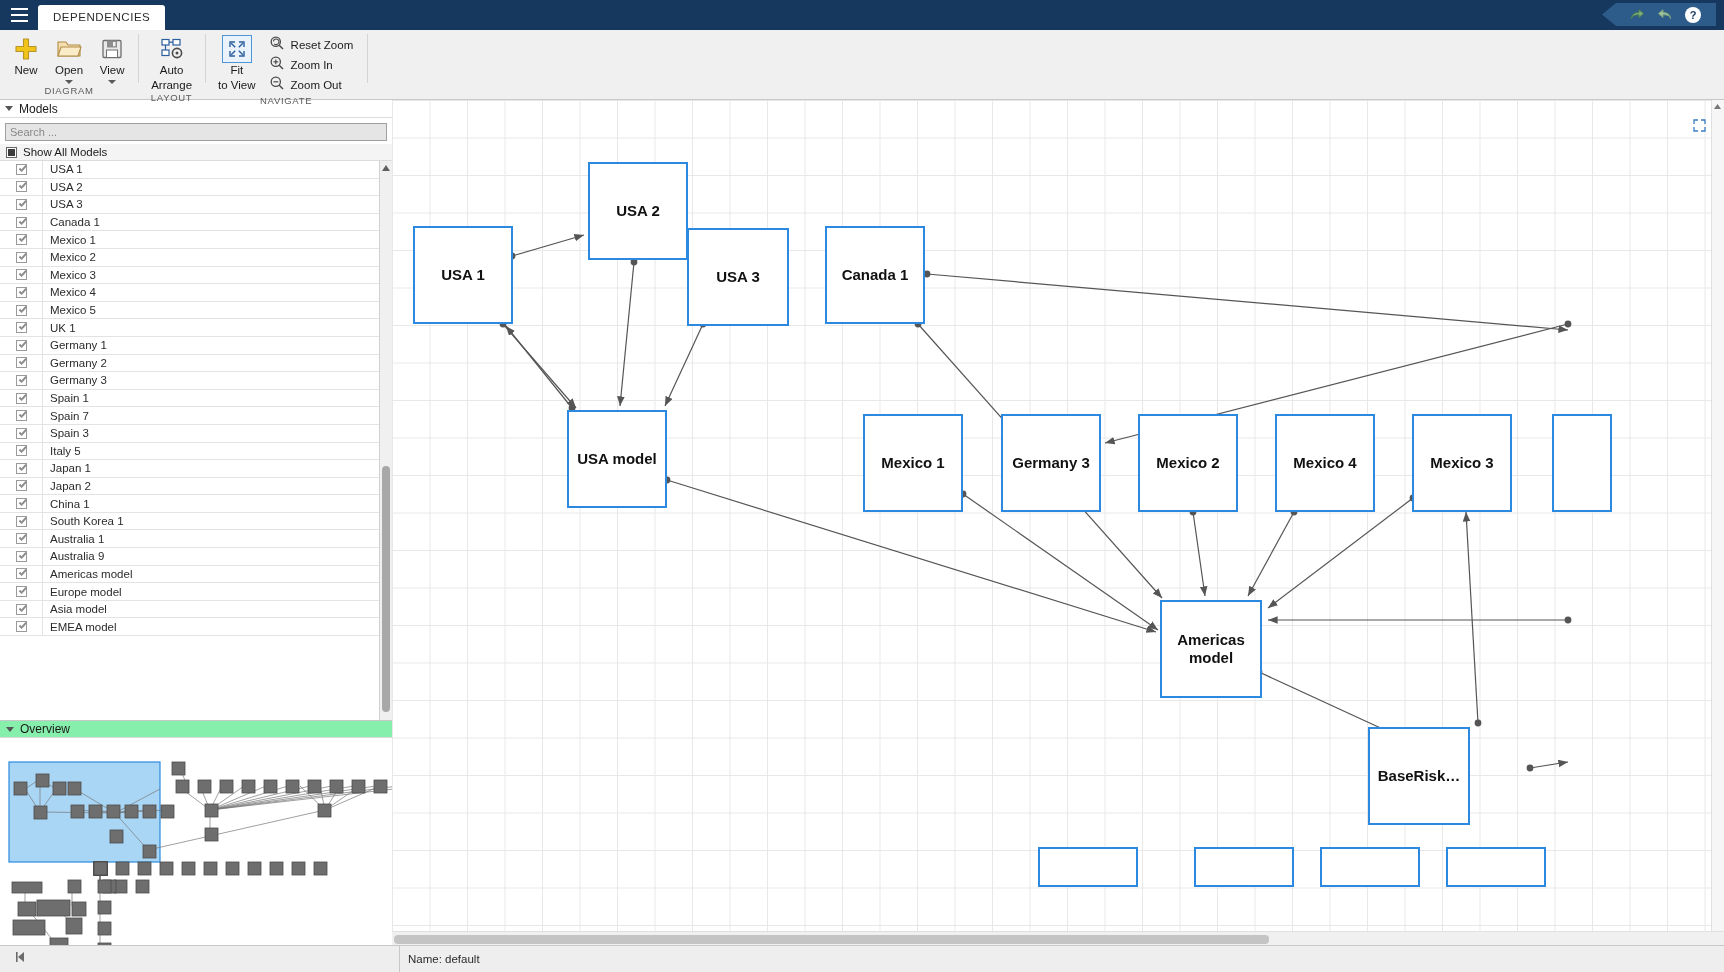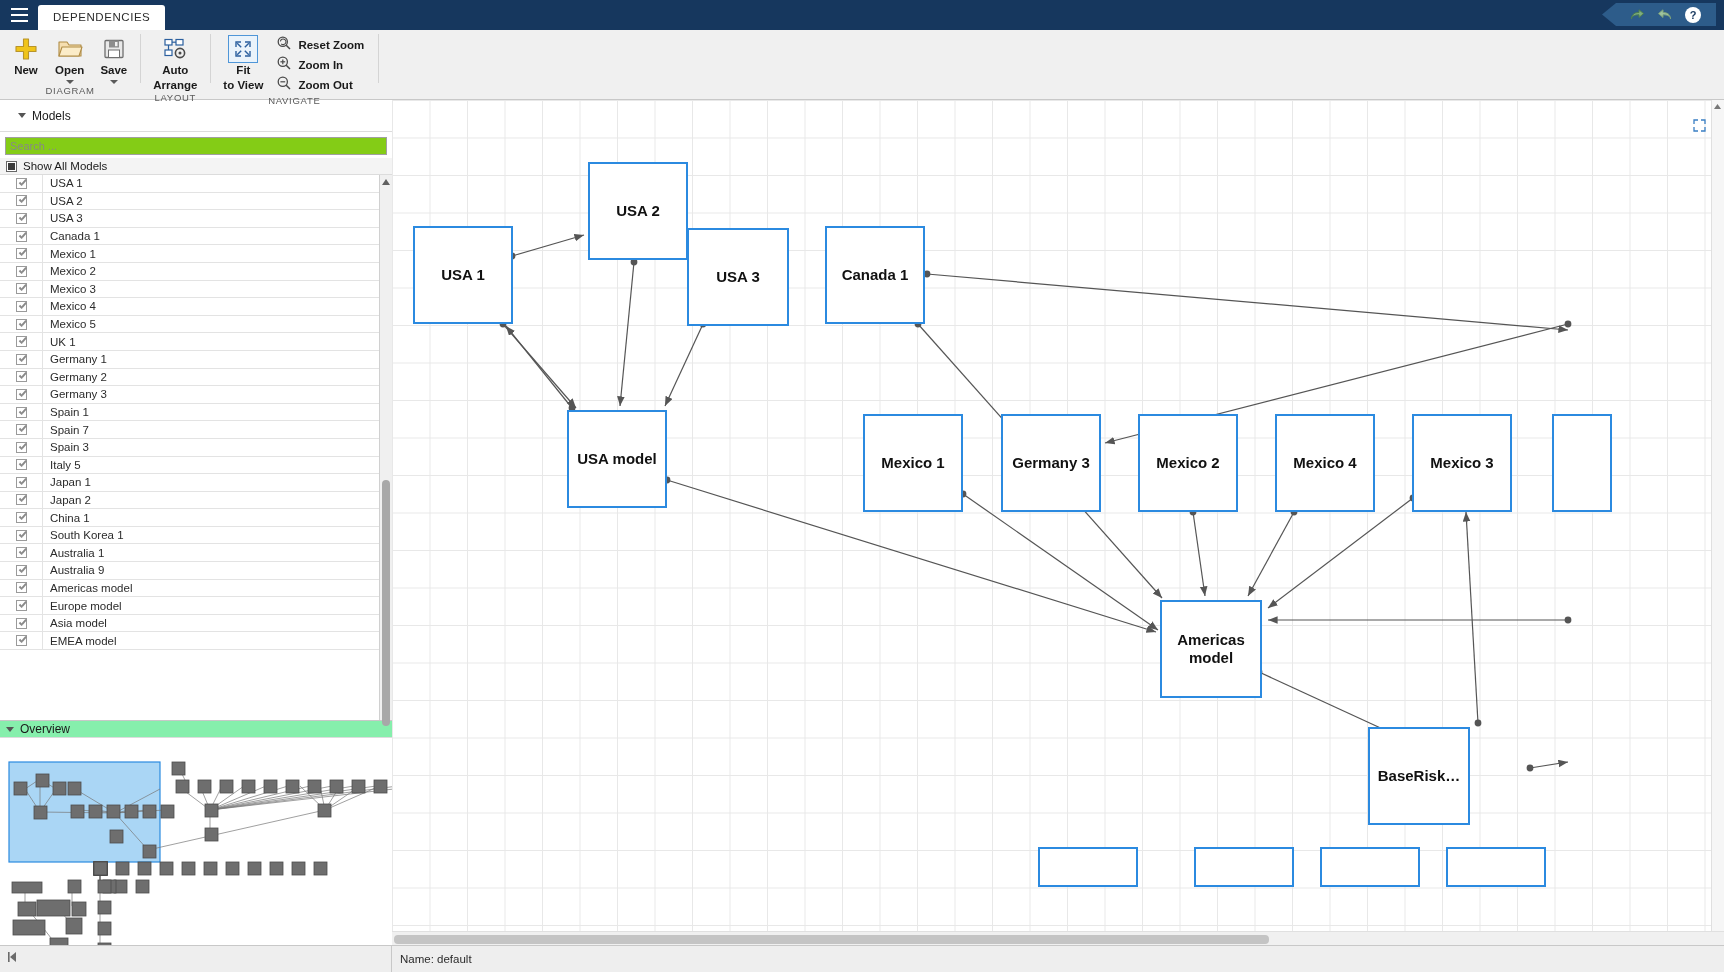--- a/index.html
+++ b/index.html
@@ -47,21 +47,21 @@
   .rgroup { display: flex; flex-direction: column; align-items: center; position: relative; padding: 0 6px; }
   .rgroup + .rgroup::before {
     content: ""; position: absolute; left: 0; top: 4px; bottom: 16px; width: 1px; background: #d4d4d4;
   }
   .rgroup-body { display: flex; align-items: flex-start; flex: 1; gap: 2px; padding-top: 3px; }
   .rgroup-label { font-size: 9.5px; color: #5a5a5a; letter-spacing: .7px; padding-bottom: 3px; }
   .rbtn {
     display: flex; flex-direction: column; align-items: center; justify-content: flex-start;
     min-width: 40px; padding: 2px 6px 0; cursor: pointer; border: 1px solid transparent;
   }
-  .rbtn-label { font-size: 11.5px; color: #1a1a1a; text-align: center; line-height: 12.5px; margin-top: 2px; font-weight: bold; }
+  .rbtn-label { font-size: 11.5px; color: #1a1a1a; text-align: center; line-height: 12.5px; margin-top: 2px; }
   .rbtn-ico { height: 26px; display: flex; align-items: center; justify-content: center; }
   .caret-dn {
     width: 0; height: 0; border-left: 4px solid transparent; border-right: 4px solid transparent;
     border-top: 4px solid #5a5a5a; margin-top: 3px;
   }
   .rbtn-small {
     display: flex; align-items: center; gap: 6px; padding: 2px 7px 2px 3px;
     cursor: pointer; border: 1px solid transparent; height: 20px;
   }
   .rbtn-small .rbtn-label { margin-top: 0; font-size: 11.5px; }
@@ -70,28 +70,28 @@
     width: 30px; height: 28px; border: 1px solid #4f96d8; background: #eaf3fb;
     display: flex; align-items: center; justify-content: center;
   }
 
   
   .body { display: flex; flex: 1; min-height: 0; }
 
   
   .left { width: 392px; display: flex; flex-direction: column; background: #ffffff; flex: 0 0 392px; }
   .panel-head {
-    height: 32px; display: flex; align-items: center; gap: 6px; padding-left: 18px;
+    height: 18px; display: flex; align-items: center; gap: 6px; padding-left: 5px;
     border-bottom: 1px solid #dcdcdc; background: #ffffff;
   }
   .tri { width: 0; height: 0; border-left: 4px solid transparent; border-right: 4px solid transparent; border-top: 5px solid #555; }
   .panel-title { font-size: 12px; color: #1a1a1a; }
   .search-row { padding: 4px 5px 3px; }
   .search-input {
-    width: 100%; height: 18px; border: 1px solid #a0a0a0; background: #84cc16;
+    width: 100%; height: 18px; border: 1px solid #a0a0a0; background: #e5e5e5;
     font-size: 11px; color: #333; padding: 0 4px; font-family: "Liberation Sans", sans-serif;
   }
   .search-input::placeholder { color: #888; }
   .showall {
     height: 17px; display: flex; align-items: center; gap: 6px; padding-left: 6px;
     border-bottom: 1px solid #dcdcdc; background: #f4f4f4; cursor: pointer;
   }
   .cb-partial {
     width: 11px; height: 11px; border: 1px solid #666; background: #fff; position: relative;
   }
@@ -150,21 +150,21 @@
   .canvas-topbtn { position: absolute; right: 0; top: 0; width: 13px; height: 13px; }
   .hscroll {
     height: 14px; background: #f0f0f0; position: relative; flex: 0 0 14px; border-top: 1px solid #e0e0e0;
   }
   .hthumb { position: absolute; top: 3px; height: 9px; background: #c4c4c4; border-radius: 4px; }
   .expand-ico { position: absolute; top: 4px; right: 3px; cursor: pointer; }
 
   
   .statusbar {
     height: 27px; background: #eeeeee; border-top: 1px solid #c8c8c8;
-    display: flex; align-items: center; flex: 0 0 27px;
+    display: flex; align-items: center; flex: 0 0 27px; padding-left: 8px;
   }
   .status-left { width: 392px; display: flex; align-items: center; padding-left: 6px; border-right: 1px solid #c8c8c8; height: 100%; }
   .status-right { flex: 1; display: flex; align-items: center; padding-left: 8px; }
   .status-text { font-size: 11.5px; color: #2b2b2b; }
 </style>
 </head>
 <body>
 
 <div class="app">
 
@@ -218,21 +218,21 @@
         </div>
         <div class="rbtn">
           <div class="rbtn-ico">
             <svg width="24" height="24" viewBox="0 0 24 24">
               <rect x="3" y="3.5" width="18" height="17" rx="1" fill="#e9e9e9" stroke="#6f6f6f" stroke-width="1.3"></rect>
               <rect x="7" y="3.5" width="10" height="7" fill="#8d8d8d"></rect>
               <rect x="13" y="5" width="2.5" height="4.2" fill="#f2f2f2"></rect>
               <rect x="6.5" y="13" width="11" height="7.5" fill="#ffffff" stroke="#6f6f6f" stroke-width="1"></rect>
             </svg>
           </div>
-          <div class="rbtn-label">Save</div>
+          <div class="rbtn-label">View</div>
           <div class="caret-dn"></div>
         </div>
       </div>
       <div class="rgroup-label">DIAGRAM</div>
     </div>
 
     <div class="rgroup">
       <div class="rgroup-body">
         <div class="rbtn">
           <div class="rbtn-ico">

